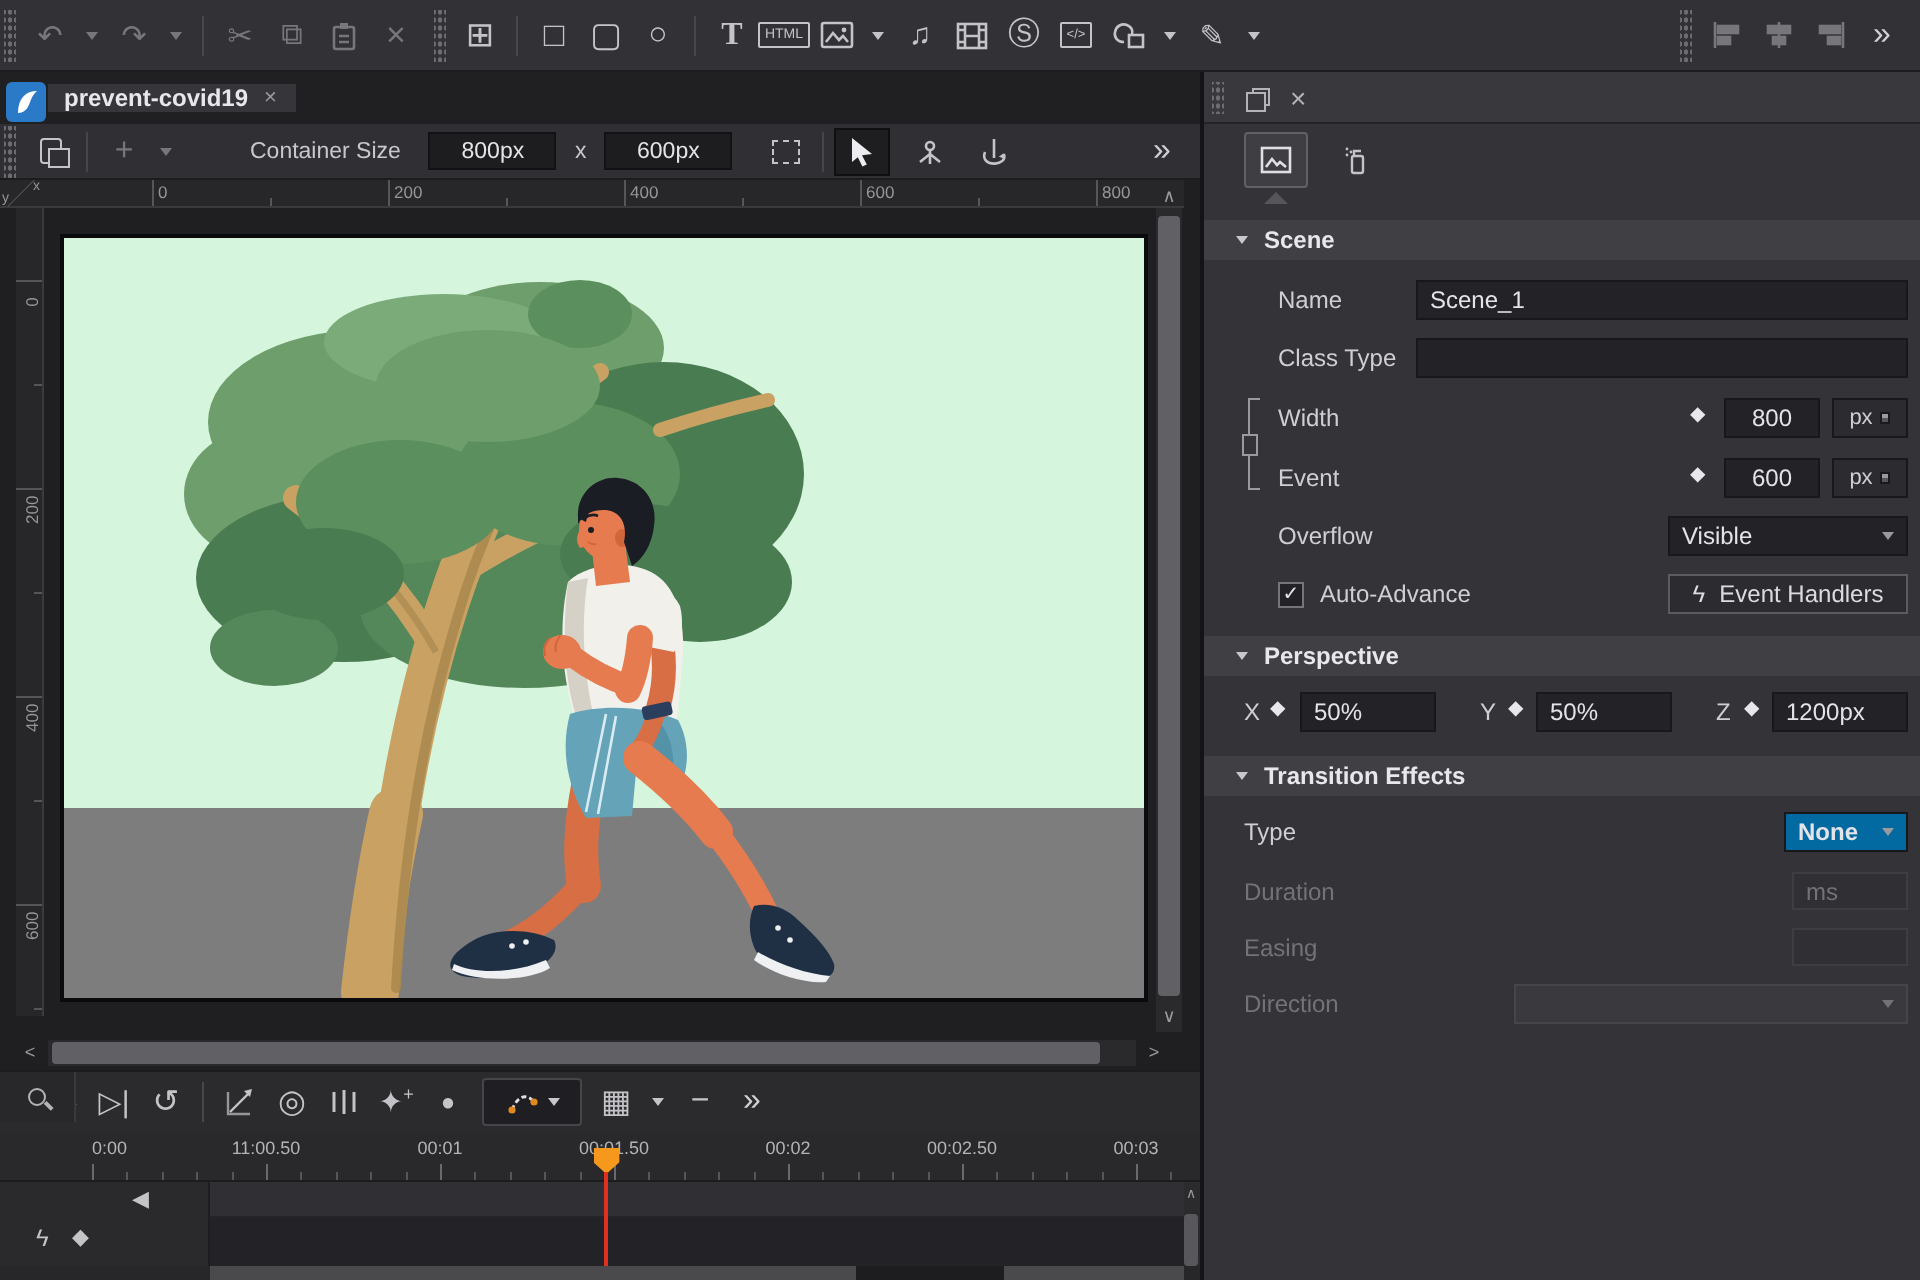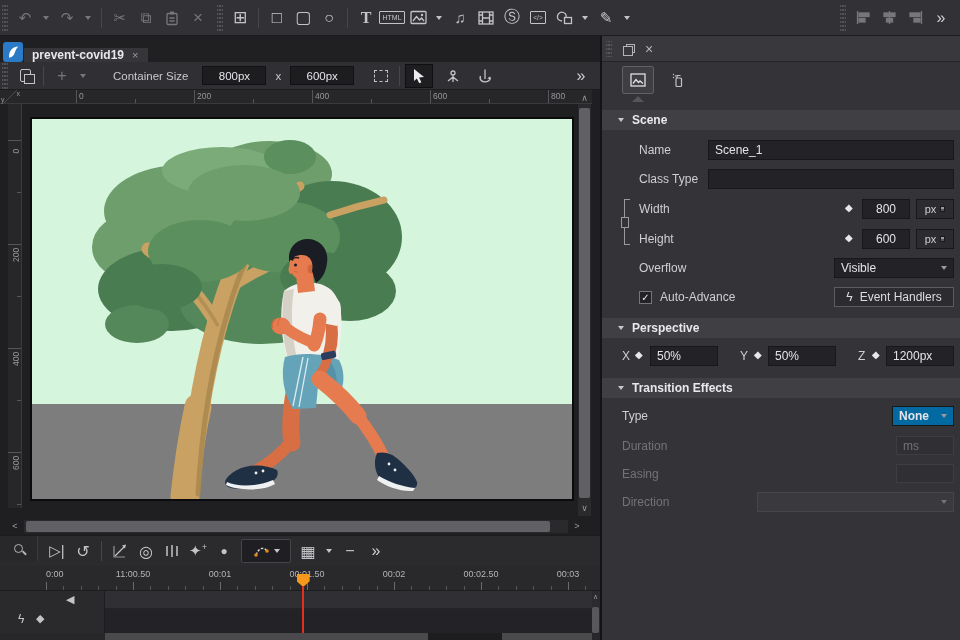--- a/index.html
+++ b/index.html
@@ -17,21 +17,21 @@
   .dim { color:#77777b; }
   .sep { width:1px; height:20px; background:#47474b; margin:0 5px; flex:0 0 auto; }
   .grip { width:6px; height:26px; margin:0 4px 0 0; flex:0 0 auto;
           background-image:radial-gradient(#6d6d71 0.9px, transparent 1.1px); background-size:3px 4px; background-position:center; }
   .cv { width:0; height:0; border-left:3.5px solid transparent; border-right:3.5px solid transparent;
         border-top:4px solid currentColor; display:inline-block; }
   .more { font-size:16px; color:#d0d0d4; }
   .boxtxt { border:1px solid currentColor; font-size:7px; padding:0 2px; line-height:11px; border-radius:1px; }
 
   
-  #tabbar { left:0; top:36px; width:600px; height:26px; background:#202023; display:flex; align-items:flex-end; }
+  #tabbar { left:0; top:36px; width:600px; height:26px; background:#202023; display:flex; align-items:center; }
   #doc-tab { display:flex; align-items:center; gap:8px; background:#35353a; padding:0 10px 0 8px;
              font-size:12px; font-weight:bold; color:#e8e8ec; }
   #doc-tab .x { color:#9a9a9e; font-size:11px; font-weight:normal; }
   #applogo { width:20px; height:20px; margin:3px 1px 0 3px; }
 
   
   #tb-edit { left:0; top:62px; width:600px; height:28px; background:#303034; border-bottom:1px solid #1c1c1f;
              display:flex; align-items:center; padding-left:2px; }
   .lbl { font-size:11.5px; color:#c8c8cc; }
   .inp { background:#1d1d20; border:1px solid #121215; color:#e4e4e8; font-size:11.5px; height:19px;
@@ -260,21 +260,21 @@
   <div id="tb-edit" class="abs">
     <div class="grip"></div>
     <span class="tbtn">
         <span class="ic-panes"></span>
       </span>
     <span class="sep"></span>
     <span class="tbtn dim" style="font-size:16px">+</span>
     <span class="tbtn sm dim">
         <span class="cv"></span>
       </span>
-    <span class="lbl" style="margin:0 14px 0 22px">Container Size</span>
+    <span class="lbl" style="margin:0 14px 0 34px">Container Size</span>
     <input class="inp" value="800px" style="">
     <span class="lbl" style="margin:0 9px">x</span>
     <input class="inp" value="600px" style="">
     <span class="tbtn" style="margin-left:14px">
         <span class="ic-fit"></span>
       </span>
     <span class="sep"></span>
     <span class="toolbtn active">
       <svg class="icsvg" width="14" height="16" viewBox="0 0 14 16">
           <path d="M2 1 L12 9 L7 9.6 L9.4 14.2 L7.2 15.2 L4.9 10.6 L2 13 Z" fill="#ececf0"></path>
@@ -576,21 +576,21 @@
     <div class="prow" style="left:37px;top:163px">
       <span class="plabel">Width</span>
     </div>
     <span class="diamond" style="left:243px;top:166px">◆</span>
     <input class="pinp" style="left: 260px; top: 163px; width: 48px; text-align: center;" value="800">
     <div class="unitbtn" style="left:314px;top:163px;width:38px">
       <span>px</span>
         <span class="usq"></span>
     </div>
     <div class="prow" style="left:37px;top:193px">
-      <span class="plabel">Height</span>
+      <span class="plabel">Event</span>
     </div>
     <span class="diamond" style="left:243px;top:196px">◆</span>
     <input class="pinp" style="left: 260px; top: 193px; width: 48px; text-align: center;" value="600">
     <div class="unitbtn" style="left:314px;top:193px;width:38px">
       <span>px</span>
         <span class="usq"></span>
     </div>
 
     <div class="prow" style="left:37px;top:222px">
       <span class="plabel">Overflow</span>

